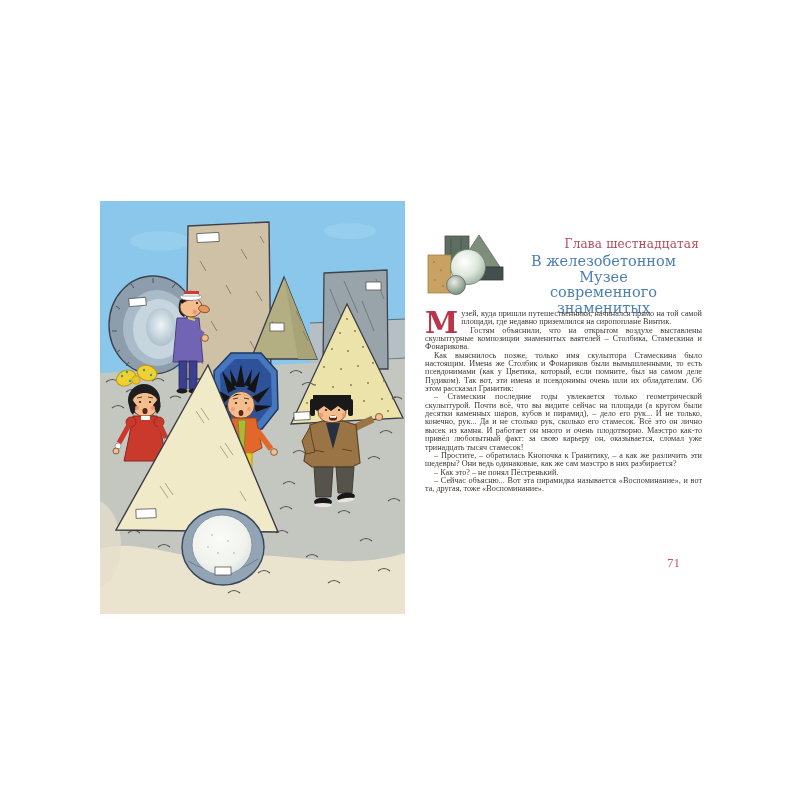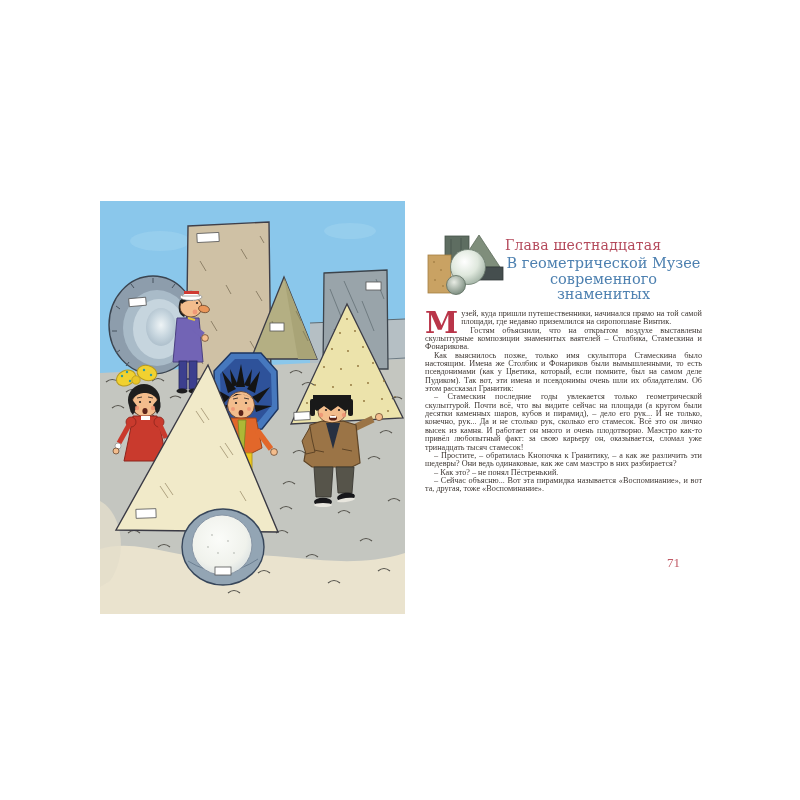--- a/index.html
+++ b/index.html
@@ -6,22 +6,22 @@
   .canvas{position:relative;width:800px;height:800px;background:#ffffff;overflow:hidden;
           font-family:"Liberation Serif",serif;}
   
   .illustration-wrap{position:absolute;left:100px;top:201px;width:305px;height:413px;}
   .illustration-wrap svg{display:block;}
   
   .text-column{position:absolute;left:425px;top:232px;width:277px;}
   .chapter-head{display:flex;justify-content:space-between;align-items:flex-start;height:64px;}
   .vignette{margin-top:2px;flex:0 0 auto;}
   .heading-text{margin-top:5px;text-align:center;}
-  .kicker{font-family:"DejaVu Serif",serif;font-size:14px;letter-spacing:.2px;
-          color:#b4495b;text-align:left;margin:0 3px 3px 0;}
+  .kicker{font-family:"DejaVu Serif",serif;font-size:12px;letter-spacing:.2px;
+          color:#b4495b;text-align:right;margin:0 3px 3px 0;}
   .title-line{font-family:"DejaVu Serif",serif;font-size:14.5px;line-height:15.5px;
           color:#4d80b0;}
   .body-text{margin-top:14px;font-size:8.2px;line-height:8.35px;color:#3e3733;
           text-align:justify;}
   .body-text p{margin:0;text-indent:9px;}
   .body-text p.first{text-indent:0;}
   .dropcap{float:left;font-family:"DejaVu Serif",serif;font-weight:bold;
           font-size:30px;line-height:24px;color:#b93549;margin:1px 3px 0 0;}
   .page-number{position:absolute;left:425px;top:555px;width:277px;box-sizing:border-box;
           text-align:right;padding-right:22px;font-size:13px;color:#c15a66;}
@@ -352,21 +352,21 @@
         <circle cx="9" cy="28" r="0.8" fill="#8f6f38"></circle>
           <circle cx="16" cy="36" r="0.8" fill="#8f6f38"></circle>
         <circle cx="10" cy="46" r="0.8" fill="#8f6f38"></circle>
           <circle cx="18" cy="52" r="0.8" fill="#8f6f38"></circle>
         <rect x="51" y="33" width="27" height="13" fill="#454e4e" stroke="#333b3b" stroke-width="0.8"></rect>
         <circle cx="43" cy="33" r="17.5" fill="url(#vg1)" stroke="#6c7c6e" stroke-width="0.8"></circle>
         <circle cx="31" cy="51" r="9.5" fill="url(#vg2)" stroke="#5c6c5e" stroke-width="0.8"></circle>
       </svg>
       <div class="heading-text">
         <div class="kicker">Глава шестнадцатая</div>
-        <div class="title-line">В геометрической Музее</div>
+        <div class="title-line">В железобетонном Музее</div>
         <div class="title-line">современного знаменитых</div>
       </div>
     </div>
     <div class="body-text" id="body-text">
         <p class="first"><span class="dropcap">М</span>узей, куда пришли путешественники, начинался прямо на той самой площади, где недавно приземлился на сиропоплане Винтик.</p>
         <p>Гостям объяснили, что на открытом воздухе выставлены скульптурные композиции знаменитых ваятелей – Столбика, Стамескина и Фонарикова.</p>
         <p>Как выяснилось позже, только имя скульптора Стамескина было настоящим. Имена же Столбик и Фонариков были вымышленными, то есть псевдонимами (как у Цветика, который, если помните, был на самом деле Пудиком). Так вот, эти имена и псевдонимы очень шли их обладателям. Об этом рассказал Гранитик:</p>
         <p>– Стамескин последние годы увлекается только геометрической скульптурой. Почти всё, что вы видите сейчас на площади (а кругом были десятки каменных шаров, кубов и пирамид), – дело его рук... И не только, конечно, рук... Да и не столько рук, сколько его стамесок. Всё это он лично высек из камня. И работает он много и очень плодотворно. Маэстро как-то привёл любопытный факт: за свою карьеру он, оказывается, сломал уже тринадцать тысяч стамесок!</p>
         <p>– Простите, – обратилась Кнопочка к Гранитику, – а как же различить эти шедевры? Они ведь одинаковые, как же сам маэстро в них разбирается?</p>
         <p>– Как это? – не понял Пёстренький.</p>

